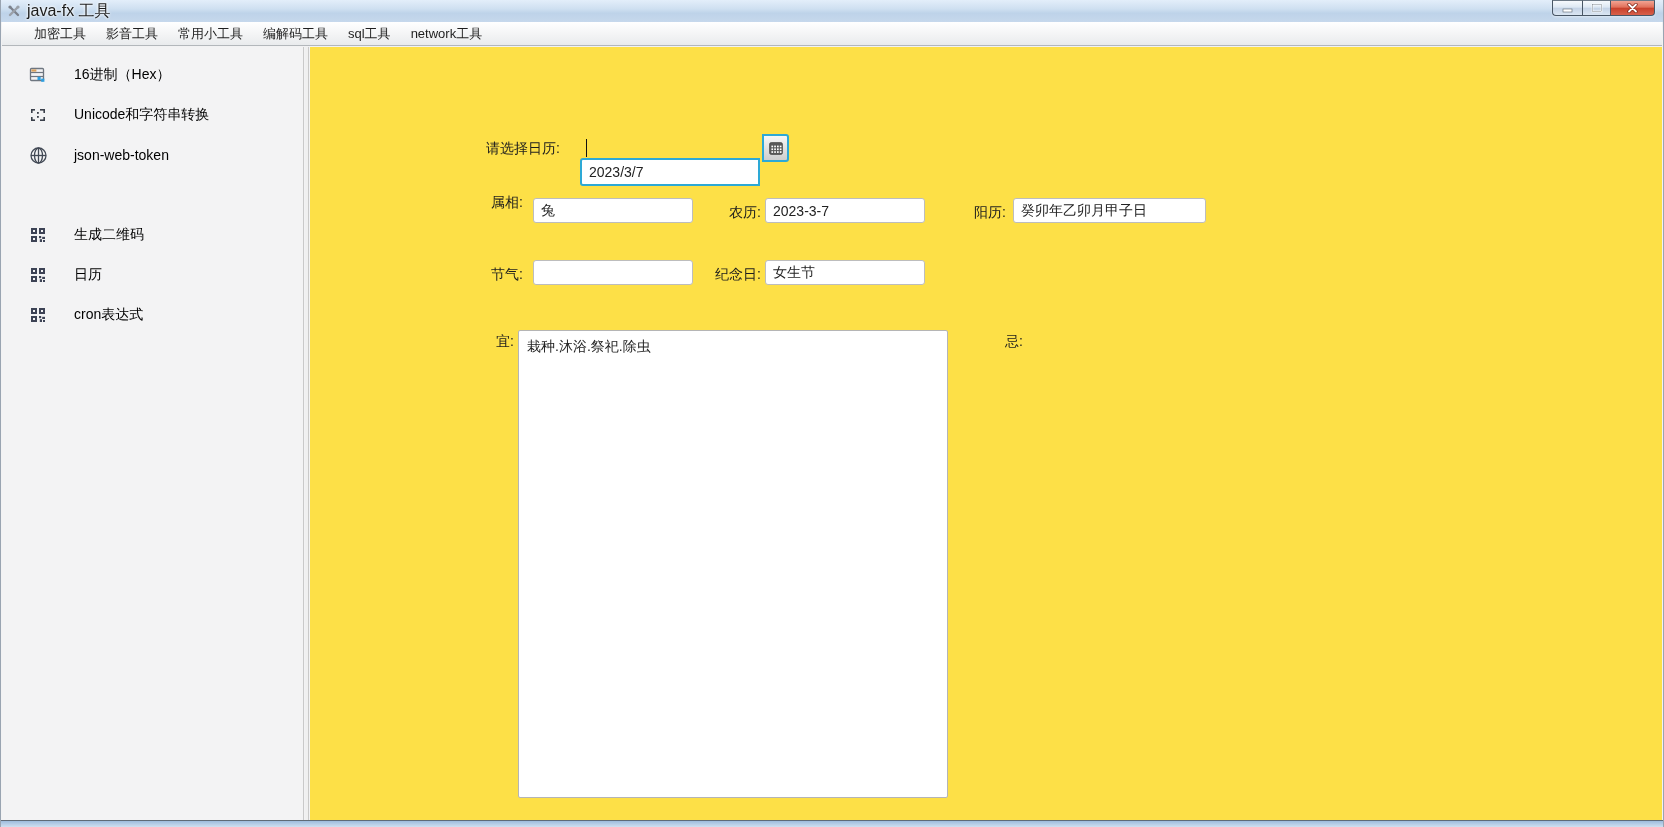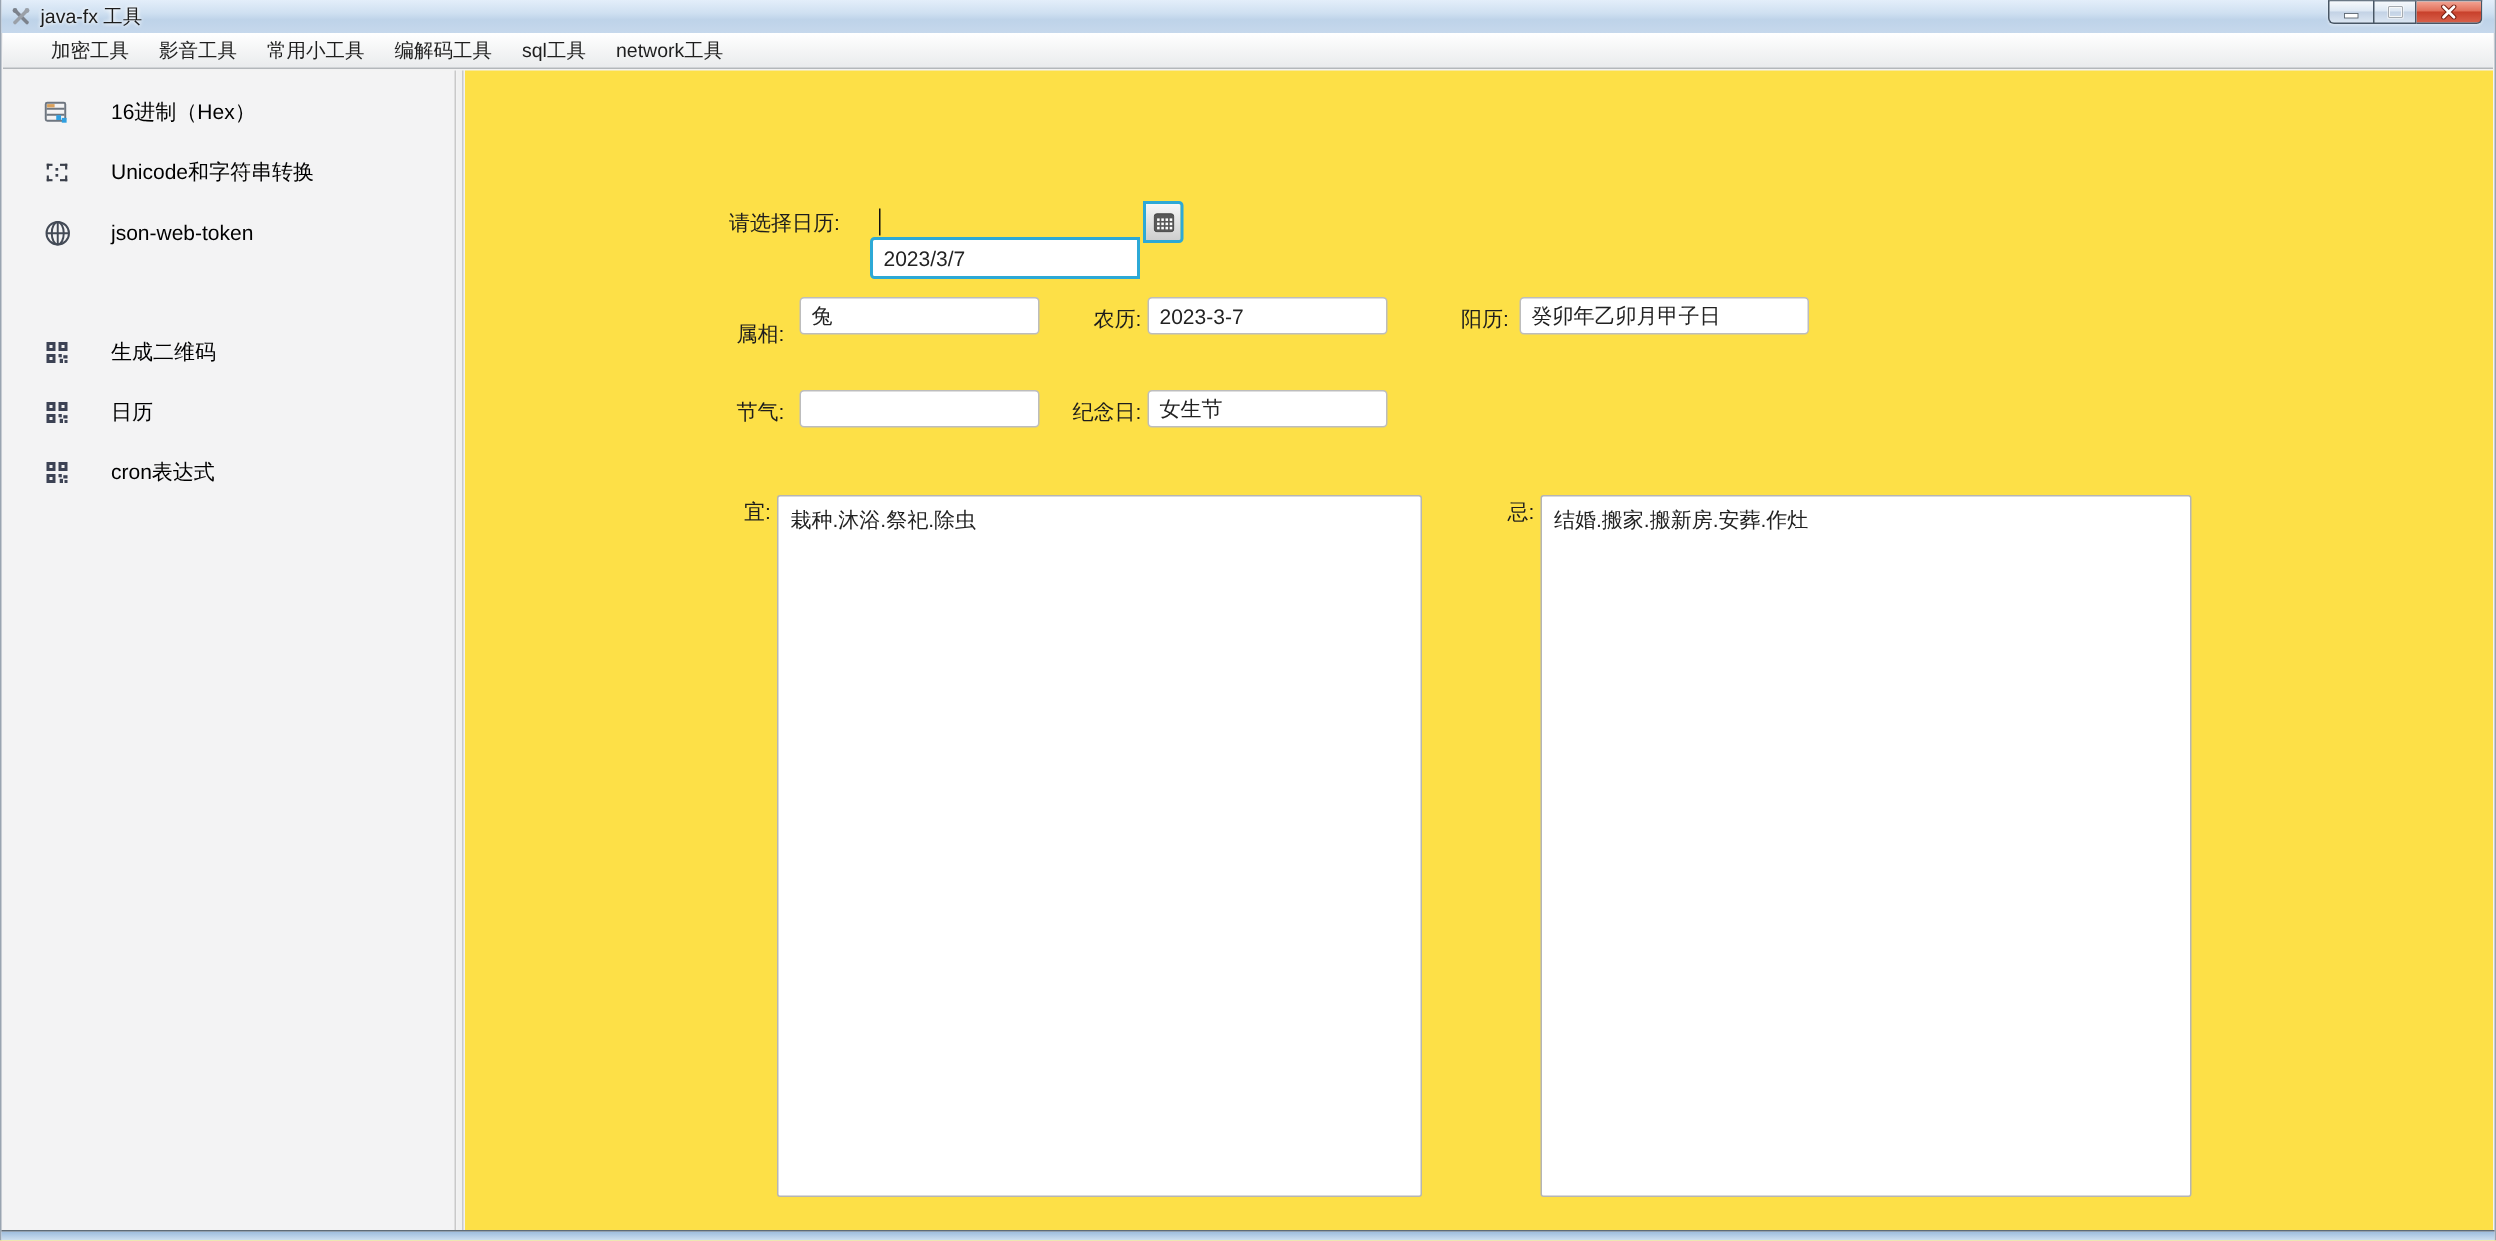--- a/index.html
+++ b/index.html
@@ -10,21 +10,21 @@
     -webkit-font-smoothing:antialiased;
   }
   .window { position:absolute; inset:0;
     border-left:1px solid #99a4b1; border-right:1px solid #99a4b1; }
 
   
   .titlebar { position:absolute; top:0; left:0; right:0; height:22px;
     background:linear-gradient(180deg,#e3eefa 0%,#cfe0f1 40%,#bed3e9 60%,#c6d8ec 100%);
     display:flex; align-items:center; padding-left:5px; }
   .app-icon { width:16px; height:16px; margin-right:5px; display:flex; align-items:center; justify-content:center; }
-  .title-text { font-size:13px; color:#1c1c1c; text-shadow:0 0 3px #fff,0 0 3px #fff;text-align:center; }
+  .title-text { font-size:16px; color:#1c1c1c; text-shadow:0 0 3px #fff,0 0 3px #fff;text-align:center; }
 
   .win-controls { position:absolute; top:0; right:8px; display:flex;
     filter:drop-shadow(0 1px 1px rgba(255,255,255,.5)); }
   .win-btn { height:16px; border:1px solid #485665; border-top:1px solid #6b7885;
     display:flex; align-items:center; justify-content:center; cursor:default; }
   .win-btn.min { width:30px; border-radius:0 0 0 4px; border-right:none;
     background:linear-gradient(180deg,#f6f9fc,#dde8f3 45%,#c3d2e5 50%,#dbe6f2); }
   .win-btn.max { width:29px;
     background:linear-gradient(180deg,#f6f9fc,#dde8f3 45%,#c3d2e5 50%,#dbe6f2); }
   .win-btn.close { width:44px; border-radius:0 0 4px 0; border-left:none;
@@ -227,40 +227,39 @@
               <rect x="8.0" y="6.4" width="1.7" height="1.7"></rect>
               <rect x="10.8" y="6.4" width="1.7" height="1.7"></rect>
             <rect x="2.4" y="9.2" width="1.7" height="1.7"></rect>
               <rect x="5.2" y="9.2" width="1.7" height="1.7"></rect>
               <rect x="8.0" y="9.2" width="1.7" height="1.7"></rect>
               <rect x="10.8" y="9.2" width="1.7" height="1.7"></rect>
           </g>
         </svg>
       </div>
 
-      <span class="form-label" style="left:181px; top:167px;">属相:</span>
+      <span class="form-label" style="left:181px; top:147px;">属相:</span>
       <input class="txt" style="left: 223px; top: 151px; width: 160px; height: 25px;" value="兔">
 
       <span class="form-label" style="left:419px; top:157px;">农历:</span>
       <input class="txt" style="left: 455px; top: 151px; width: 160px; height: 25px;" value="2023-3-7">
 
       <span class="form-label" style="left:664px; top:157px;">阳历:</span>
       <input class="txt" style="left: 703px; top: 151px; width: 193px; height: 25px;" value="癸卯年乙卯月甲子日">
 
       <span class="form-label" style="left:181px; top:219px;">节气:</span>
       <input class="txt" style="left: 223px; top: 213px; width: 160px; height: 25px;" value="">
 
       <span class="form-label" style="left:405px; top:219px;">纪念日:</span>
       <input class="txt" style="left: 455px; top: 213px; width: 160px; height: 25px;" value="女生节">
 
       <span class="form-label" style="left:186px; top:286px;">宜:</span>
       <textarea class="txt" style="left: 208px; top: 283px; width: 430px; height: 468px;">栽种.沐浴.祭祀.除虫</textarea>
 
       <span class="form-label" style="left:695px; top:286px;">忌:</span>
-      <textarea class="txt" style="left: 717px; top: 283px; width: 434px; height: 468px;">结婚.搬家.搬新房.安葬.作灶</textarea>
 
     </div>
   </div>
 
   <div style="position:absolute; left:0; right:0; bottom:0; height:7px;
               border-top:1px solid #5f6b77;
               background:linear-gradient(180deg,#9dbcdd,#cfe0f0);"></div>
 </div>
 
 </body></html>

